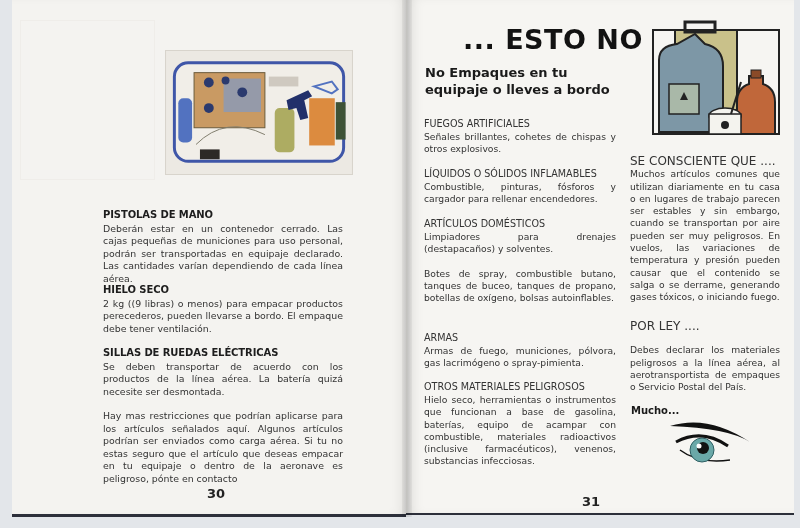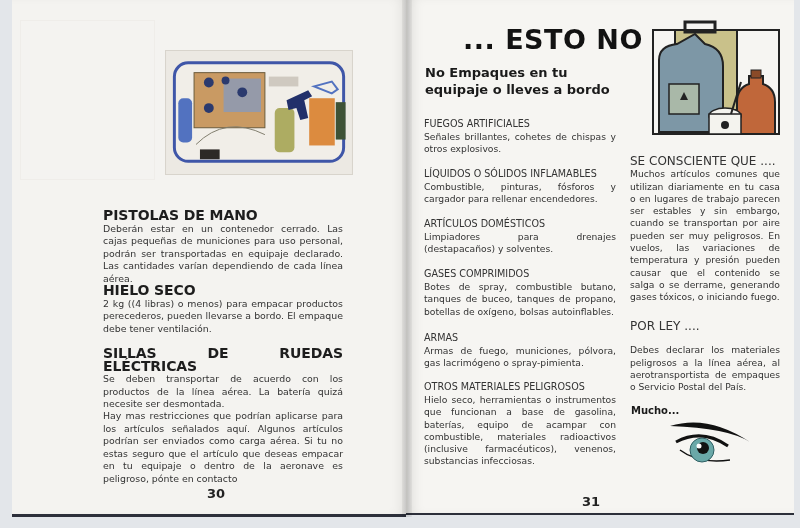--- a/index.html
+++ b/index.html
@@ -11,21 +11,21 @@
   .page-right { left:406px; width:388px; height:515px; border-bottom:2px solid #2c2f3a; box-shadow: inset 12px 0 14px -8px rgba(0,0,0,0.15); background:#f6f5f2; }
   .spine { position:absolute; left:402px; top:0; width:10px; height:517px; background:linear-gradient(90deg, rgba(0,0,0,0.05), rgba(0,0,0,0.12), rgba(0,0,0,0.04)); }
 
   .ghost-left { position:absolute; left:20px; top:20px; width:135px; height:160px; border:1px solid #eceae6; opacity:0.7; }
 
   
   .xray { position:absolute; left:165px; top:50px; width:188px; height:125px; background:#e9e7e2; border:1px solid #d8d4cc; }
   .xray svg { width:100%; height:100%; }
 
   .section { position:absolute; font-size:9.4px; line-height:12.6px; text-align:justify; }
-  .section .h { font-weight:bold; font-size:14px; color:#1d1d1d; letter-spacing:-0.1px; display:block; margin-bottom:1px; }
+  .section .h { font-weight:bold; font-size:10px; color:#1d1d1d; letter-spacing:-0.1px; display:block; margin-bottom:1px; }
   .section .b { display:block; color:#333; }
   .italic { }
 
   .pgnum { position:absolute; font-weight:bold; font-size:13px; color:#222; }
 
   .title-big { position:absolute; left:425px; top:24px; font-size:27px; font-weight:bold; color:#121212; letter-spacing:0.5px;margin-left:38px; }
   .subtitle { position:absolute; left:425px; top:64px; width:200px; font-size:13px; line-height:17px; font-weight:bold; color:#1a1a1a; }
 
   .r-item { position:absolute; left:424px; width:192px; font-size:9.2px; line-height:12.2px; text-align:justify; color:#333; }
   .r-item .h { display:block; font-size:9.6px; color:#333; margin-bottom:1px; }
@@ -67,21 +67,21 @@
     <rect x="34" y="100" width="20" height="10" fill="#2d2a26"></rect>
   </svg>
 </div>
 
 <div class="section" style="left:103px; top:209px; width:240px;">
   <span class="h">PISTOLAS DE MANO</span>
   <span class="b">Deberán estar en un contenedor cerrado.  Las cajas pequeñas de municiones para uso personal, podrán ser transportadas en equipaje declarado.  Las cantidades varían dependiendo de cada línea aérea.</span>
 </div>
 <div class="section" style="left:103px; top:284px; width:240px;">
   <span class="h">HIELO SECO</span>
-  <span class="b">2 kg ((4 libras) o menos) para empacar productos perecederos, pueden llevarse a bordo.  El empaque debe tener ventilación.</span>
+  <span class="b">2 kg ((9 libras) o menos) para empacar productos perecederos, pueden llevarse a bordo.  El empaque debe tener ventilación.</span>
 </div>
 <div class="section" style="left:103px; top:347px; width:240px;">
   <span class="h">SILLAS DE RUEDAS ELÉCTRICAS</span>
   <span class="b">Se deben transportar de acuerdo con los productos de la línea aérea.  La batería quizá necesite ser desmontada.</span>
 </div>
 <div class="section italic" style="left:103px; top:410px; width:240px;">
   <span class="b">Hay mas restricciones que podrían aplicarse para los artículos señalados aquí.  Algunos artículos podrían ser enviados como carga aérea.  Si tu no estas seguro que el artículo que deseas empacar en tu equipaje o dentro de la aeronave es peligroso, pónte en contacto</span>
 </div>
 
 <div class="pgnum" style="left:207px; top:486px;">30</div>
@@ -95,21 +95,20 @@
 </div>
 <div class="r-item" style="top:168px;">
   <span class="h">LÍQUIDOS O SÓLIDOS INFLAMABLES</span>
   <span class="b">Combustible, pinturas, fósforos y cargador para rellenar encendedores.</span>
 </div>
 <div class="r-item" style="top:218px;">
   <span class="h">ARTÍCULOS DOMÉSTICOS</span>
   <span class="b">Limpiadores para drenajes (destapacaños) y solventes.</span>
 </div>
 <div class="r-item" style="top:268px;">
-  <span class="h">GASES COMPRIMIDOS</span>
   <span class="b">Botes de spray, combustible butano, tanques de buceo, tanques de propano, botellas de oxígeno, bolsas autoinflables.</span>
 </div>
 <div class="r-item" style="top:332px;">
   <span class="h">ARMAS</span>
   <span class="b">Armas de fuego, municiones, pólvora, gas lacrimógeno o spray-pimienta.</span>
 </div>
 <div class="r-item" style="top:381px;">
   <span class="h">OTROS MATERIALES PELIGROSOS</span>
   <span class="b">Hielo seco, herramientas o instrumentos que funcionan a base de gasolina, baterías, equipo de acampar con combustible, materiales radioactivos (inclusive farmacéuticos), venenos, substancias infecciosas.</span>
 </div>

